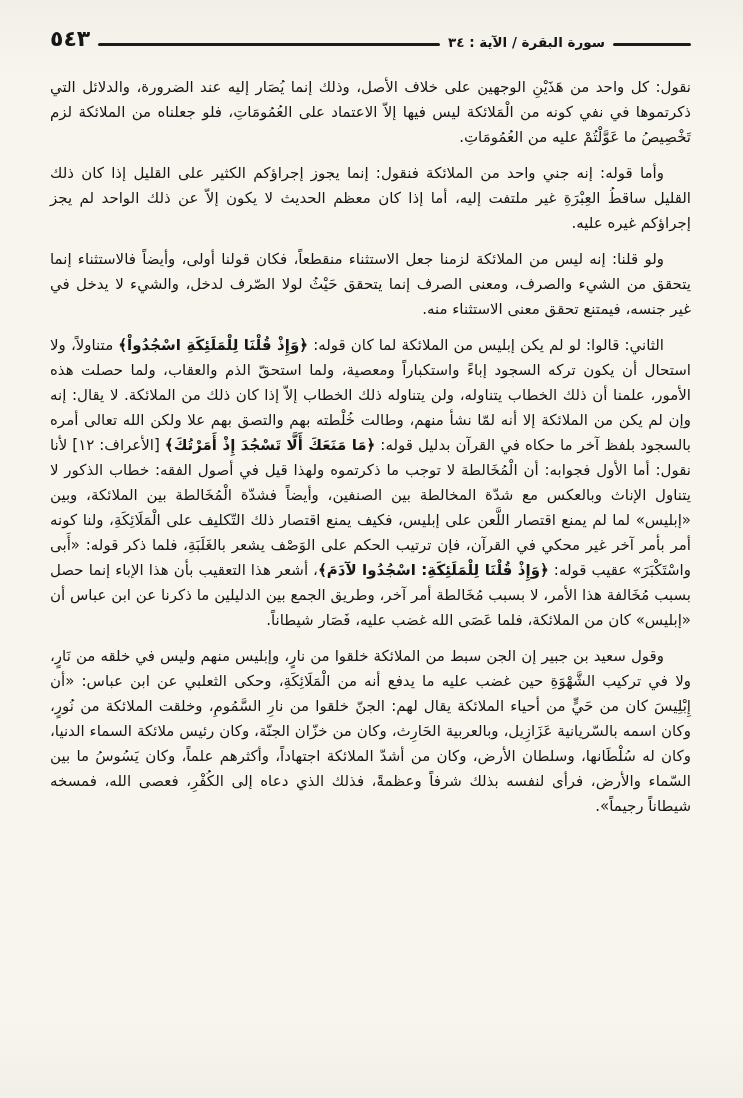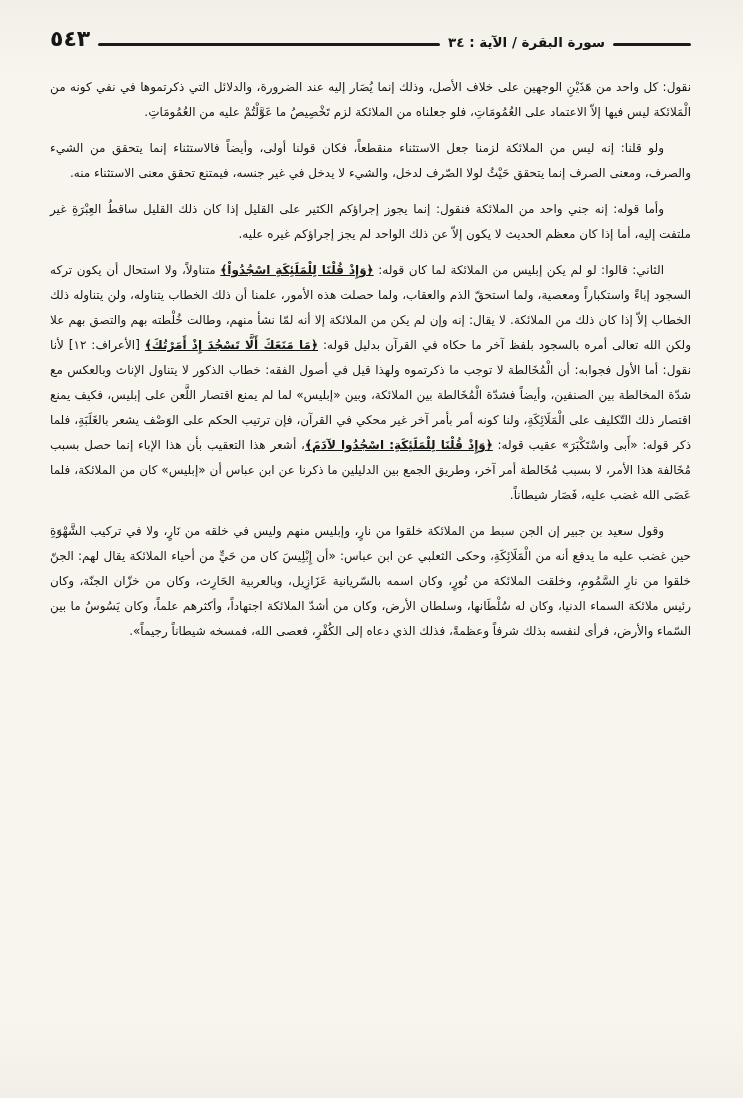--- a/index.html
+++ b/index.html
@@ -39,43 +39,43 @@
   }
   .rule {
     background: #1b1b1b;
     height: 3.5px;
     border-radius: 2px;
     margin-bottom: 5px;
   }
   .rule-short { width: 78px; }
   .rule-long { flex: 1; }
   .content {
-    font-size: 12px;
+    font-size: 15px;
     line-height: 25px;
   }
   .para {
     margin: 0 0 11px 0;
     text-align: justify;
     text-indent: 27px;
   }
   .para.no-indent { text-indent: 0; }
   .seg-normal { font-weight: normal; }
   .seg-bold { font-weight: normal; }
-  .seg-quran { font-weight: bold; text-decoration: underline; }
+  .seg-quran { font-weight: bold; }
 </style>
 </head>
 <body>
 
 <div class="page">
   <div class="header">
     <span class="rule rule-short"></span>
     <span class="header-title">سورة البقرة / الآية : ٣٤</span>
     <span class="rule rule-long"></span>
     <span class="page-number">٥٤٣</span>
   </div>
   <div class="content">
     <p class="para no-indent"><span class="seg-normal">نقول: كل واحد من هَذَيْنِ الوجهين على خلاف الأصل، وذلك إنما يُصَار إليه عند الضرورة، والدلائل التي ذكرتموها في نفي كونه من الْمَلائكة ليس فيها إلاّ الاعتماد على العُمُومَاتِ، فلو جعلناه من الملائكة لزم تَخْصِيصُ ما عَوَّلْتُمْ عليه من العُمُومَاتِ.</span></p>
+    <p class="para"><span class="seg-normal">وأما قوله: إنه جني واحد من الملائكة فنقول: إنما يجوز إجراؤكم الكثير على القليل إذا كان ذلك القليل ساقطُ العِبْرَةِ غير ملتفت إليه، أما إذا كان معظم الحديث لا يكون إلاّ عن ذلك الواحد لم يجز إجراؤكم غيره عليه.</span></p>
     <p class="para"><span class="seg-normal">ولو قلنا: إنه ليس من الملائكة لزمنا جعل الاستثناء منقطعاً، فكان قولنا أولى، وأيضاً فالاستثناء إنما يتحقق من الشيء والصرف، ومعنى الصرف إنما يتحقق حَيْثُ لولا الصّرف لدخل، والشيء لا يدخل في غير جنسه، فيمتنع تحقق معنى الاستثناء منه.</span></p>
-    <p class="para"><span class="seg-normal">وأما قوله: إنه جني واحد من الملائكة فنقول: إنما يجوز إجراؤكم الكثير على القليل إذا كان ذلك القليل ساقطُ العِبْرَةِ غير ملتفت إليه، أما إذا كان معظم الحديث لا يكون إلاّ عن ذلك الواحد لم يجز إجراؤكم غيره عليه.</span></p>
     <p class="para"><span class="seg-bold">الثاني: </span><span class="seg-normal">قالوا: لو لم يكن إبليس من الملائكة لما كان قوله: </span><span class="seg-quran">﴿وَإِذْ قُلْنَا لِلْمَلَئِكَةِ اسْجُدُواْ﴾</span><span class="seg-normal"> متناولاً، ولا استحال أن يكون تركه السجود إباءً واستكباراً ومعصية، ولما استحقّ الذم والعقاب، ولما حصلت هذه الأمور، علمنا أن ذلك الخطاب يتناوله، ولن يتناوله ذلك الخطاب إلاّ إذا كان ذلك من الملائكة. لا يقال: إنه وإن لم يكن من الملائكة إلا أنه لمّا نشأ منهم، وطالت خُلْطته بهم والتصق بهم علا ولكن الله تعالى أمره بالسجود بلفظ آخر ما حكاه في القرآن بدليل قوله: </span><span class="seg-quran">﴿مَا مَنَعَكَ أَلَّا تَسْجُدَ إِذْ أَمَرْتُكَ﴾</span><span class="seg-normal"> [الأعراف: ١٢] لأنا نقول: أما الأول فجوابه: أن الْمُخَالطة لا توجب ما ذكرتموه ولهذا قيل في أصول الفقه: خطاب الذكور لا يتناول الإناث وبالعكس مع شدّة المخالطة بين الصنفين، وأيضاً فشدّة الْمُخَالطة بين الملائكة، وبين «إبليس» لما لم يمنع اقتصار اللَّعن على إبليس، فكيف يمنع اقتصار ذلك التّكليف على الْمَلَائِكَةِ، ولنا كونه أمر بأمر آخر غير محكي في القرآن، فإن ترتيب الحكم على الوَصْف يشعر بالغَلَبَةِ، فلما ذكر قوله: «أَبى واسْتَكْبَرَ» عقيب قوله: </span><span class="seg-quran">﴿وَإِذْ قُلْنَا لِلْمَلَئِكَةِ: اسْجُدُوا لآدَمَ﴾</span><span class="seg-normal">، أشعر هذا التعقيب بأن هذا الإباء إنما حصل بسبب مُخَالفة هذا الأمر، لا بسبب مُخَالطة أمر آخر، وطريق الجمع بين الدليلين ما ذكرنا عن ابن عباس أن «إبليس» كان من الملائكة، فلما عَصَى الله غضب عليه، فَصَار شيطاناً.</span></p>
     <p class="para"><span class="seg-normal">وقول سعيد بن جبير إن الجن سبط من الملائكة خلقوا من نارٍ، وإبليس منهم وليس في خلقه من نَارٍ، ولا في تركيب الشَّهْوَةِ حين غضب عليه ما يدفع أنه من الْمَلَائِكَةِ، وحكى الثعلبي عن ابن عباس: «أن إِبْلِيسَ كان من حَيٍّ من أحياء الملائكة يقال لهم: الجنّ خلقوا من نارِ السَّمُومِ، وخلقت الملائكة من نُورٍ، وكان اسمه بالسّريانية عَزَازِيل، وبالعربية الحَارِث، وكان من خزّان الجنّة، وكان رئيس ملائكة السماء الدنيا، وكان له سُلْطَانها، وسلطان الأرض، وكان من أشدّ الملائكة اجتهاداً، وأكثرهم علماً، وكان يَسُوسُ ما بين السّماء والأرض، فرأى لنفسه بذلك شرفاً وعظمةً، فذلك الذي دعاه إلى الكُفْرِ، فعصى الله، فمسخه شيطاناً رجيماً».</span></p>
   </div>
 </div>
 
 </body></html>

